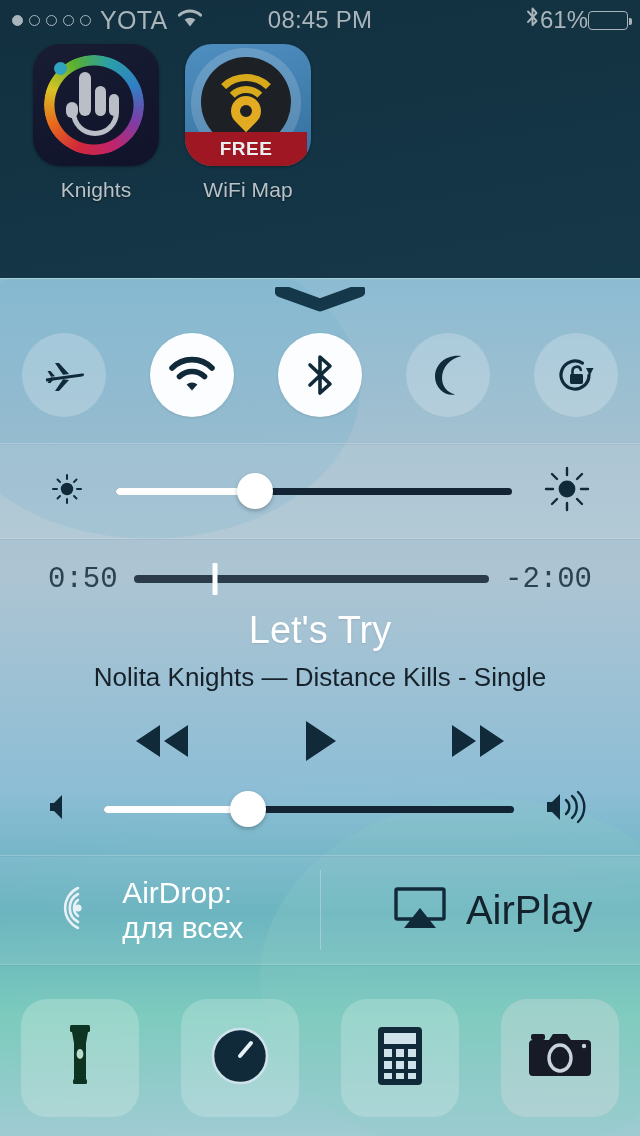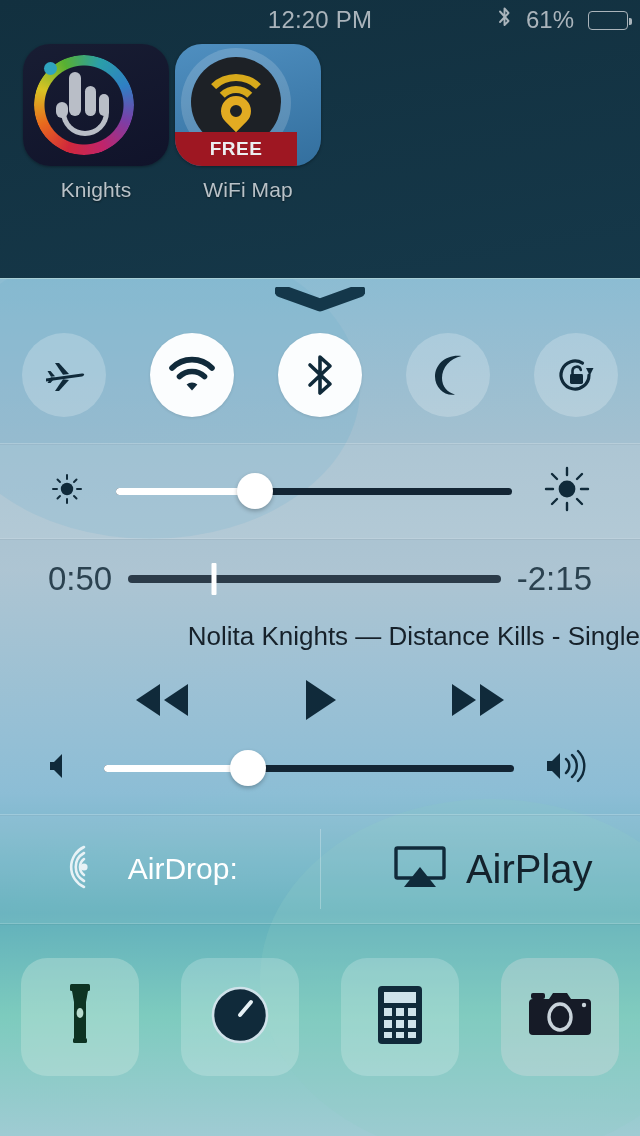--- a/index.html
+++ b/index.html
@@ -17,21 +17,21 @@
       radial-gradient(ellipse 700px 420px at 52% 86%, #2b5366 0%, rgba(43,83,102,0) 60%),
       linear-gradient(170deg,#12303f 0%,#163a4c 40%,#1b4458 70%,#1d4a5e 100%);
   }
 
   #app-grid{
     position:absolute; left:0; top:44px; width:640px; height:180px;
     display:flex; padding:0 20px;
   }
   .app-cell{ width:152px; display:flex; flex-direction:column; align-items:center; }
   .app-icon{
-    width:146px; height:122px; border-radius:27px; position:relative;
+    width:126px; height:122px; border-radius:27px; position:relative;
     overflow:hidden; box-shadow:0 1px 3px rgba(0,0,0,.35);text-align:center;
   }
   .app-label{
     margin-top:12px; font-size:21px; color:#b9c2c8; letter-spacing:.1px;
     text-shadow:0 1px 2px rgba(0,0,0,.5); white-space:nowrap;
   }
 
   
   .ic-banki{ background:linear-gradient(150deg,#8b939b 0%,#757e87 100%); }
   .ic-banki .shade{
@@ -114,21 +114,21 @@
     display:block; width:11px; height:11px; border-radius:50%;
     border:1.6px solid #aab4bb; background:transparent;
   }
   .dots i.on{ background:#aab4bb; }
   #carrier{ font-size:25px; letter-spacing:.3px; }
   #sb-center{
     position:absolute; left:0; right:0; text-align:center;
     font-size:24px; letter-spacing:.2px; pointer-events:none;
   }
   #sb-right{
-    margin-left:auto; display:flex; align-items:center; gap:14px; position:relative; z-index:2;
+    margin-left:auto; display:flex; align-items:center; gap:0; position:relative; z-index:2;
   }
   #battery-pct{ font-size:24px; }
   .batt{
     width:40px; height:19px; border:1.8px solid #aab4bb; border-radius:4px;
     padding:2px; position:relative;
   }
   .batt .fill{ height:100%; background:#aab4bb; border-radius:1px; }
   .batt:after{
     content:""; position:absolute; right:-5px; top:6px; width:3px; height:7px;
     background:#aab4bb; border-radius:0 2px 2px 0;
@@ -206,34 +206,34 @@
     position:absolute; width:36px; height:36px; border-radius:50%;
     background:#fff; box-shadow:0 2px 4px rgba(0,0,0,.25);
     transform:translateX(-50%);
   }
 
   
   #media{ padding:18px 0 10px; }
   #progress-row{
     display:flex; align-items:center; padding:0 48px; height:44px; gap:16px;
   }
-  .time{ font-size:33px; color:#2b4250; white-space:nowrap; }
+  .time{ font-size:29px; color:#2b4250; white-space:nowrap;font-family:Liberation Mono, monospace; }
   #progress-track{
     flex:1; height:8px; background:#2b3b49; border-radius:4px; position:relative;
   }
   #playhead{
     position:absolute; top:-12px; width:5px; height:32px; background:#fff;
     transform:translateX(-50%); border-radius:1px;
   }
   #track-title{
     text-align:center; font-size:38px; color:#ffffff; margin-top:8px;
     text-shadow:0 1px 2px rgba(0,0,0,.10); font-weight:400;
   }
   #track-artist{
-    text-align:right; font-size:26px; color:#16212a; margin-top:20px;
+    text-align:center; font-size:26px; color:#16212a; margin-top:10px;
   }
   #transport{
     display:flex; align-items:center; justify-content:center; gap:106px;
     margin-top:20px; height:60px;
   }
   #volume{
     display:flex; align-items:center; padding:0 48px; height:72px;
   }
 
   
@@ -294,21 +294,37 @@
       <div class="freebar">
         <span>FREE</span>
       </div>
     </div>
     <div class="app-label">WiFi Map</div>
   </div>
 
 </div>
 
 <div id="status-bar">
-  <div id="sb-center">12:20 PM</div>
+  <div id="sb-left">
+    <div class="dots">
+        <i class="on"></i>
+        <i></i>
+        <i></i>
+        <i></i>
+        <i></i>
+      </div>
+    <span id="carrier">YOTA</span>
+    <span>
+      <svg width="28" height="21" viewBox="0 0 28 21">
+        <path d="M14 19.5 L8.6 12.6 A8.6 8.6 0 0 1 19.4 12.6 Z" fill="#aab4bb"></path>
+        <path d="M3.4 8.2 A15.6 15.6 0 0 1 24.6 8.2" stroke="#aab4bb" stroke-width="3" fill="none" stroke-linecap="round"></path>
+      </svg>
+    </span>
+  </div>
+  <div id="sb-center">08:45 PM</div>
   <div id="sb-right">
     <span>
       <svg width="15" height="24" viewBox="0 0 15 24">
         <path d="M3 6.5 L11.5 16 L7.5 20 V3.5 L11.5 8 L3 17" stroke="#aab4bb" stroke-width="1.9" fill="none" stroke-linejoin="round" stroke-linecap="round"></path>
       </svg>
     </span>
     <span id="battery-pct">61%</span>
     <span class="batt">
       <span class="fill" id="batt-fill" style="width:61%"></span>
     </span>
@@ -420,23 +436,24 @@
 
   <div class="divider"></div>
 
   <div id="media" class="cc-section">
 
     <div id="progress-row">
       <span class="time">0:50</span>
       <div id="progress-track">
         <div id="playhead" style="left: 23%;"></div>
       </div>
-      <span class="time">-2:15</span>
-    </div>
-
+      <span class="time">-2:00</span>
+    </div>
+
+    <div id="track-title">Let's Try</div>
     <div id="track-artist">Nolita Knights — Distance Kills - Single</div>
 
     <div id="transport">
       <span>
         <svg width="64" height="44" viewBox="0 0 64 44">
           <path class="ink" d="M30 6 V38 L6 22 Z"></path>
           <path class="ink" d="M58 6 V38 L34 22 Z"></path>
         </svg>
       </span>
       <span>
@@ -486,20 +503,21 @@
           <g stroke="#e8f2f6" fill="none" stroke-width="2.6" stroke-linecap="round">
             <path d="M26 46 A22 22 0 0 1 26 6"></path>
             <path d="M26 40 A16 16 0 0 1 26 12"></path>
             <path d="M26 34 A10 10 0 0 1 26 18"></path>
           </g>
           <circle cx="26" cy="26" r="3.6" fill="#e8f2f6"></circle>
         </svg>
       </span>
       <div id="airdrop-label">
         <div>AirDrop:</div>
+        <div>для всех</div>
       </div>
     </div>
 
     <div id="air-divider"></div>
 
     <div class="air-cell">
       <span>
         <svg width="56" height="44" viewBox="0 0 56 44">
           <rect x="4" y="3" width="48" height="30" rx="1.5" fill="none" stroke="#102a3a" stroke-width="3.4"></rect>
           <path class="ink" d="M28 22 L44 42 H12 Z"></path>

